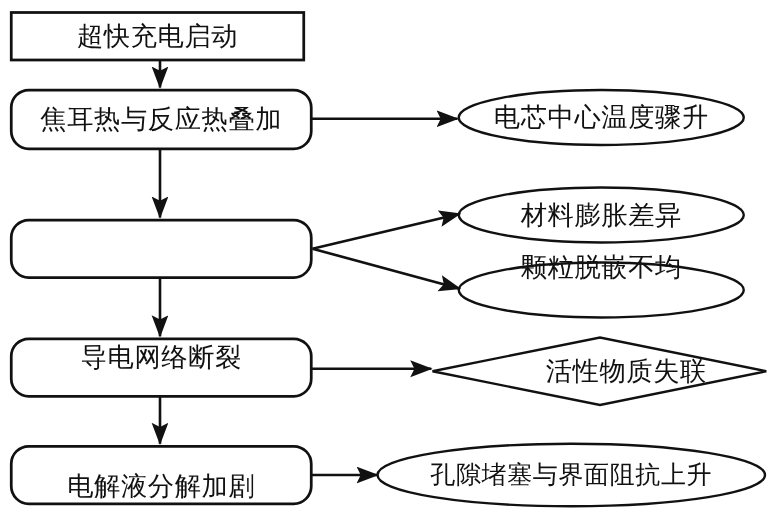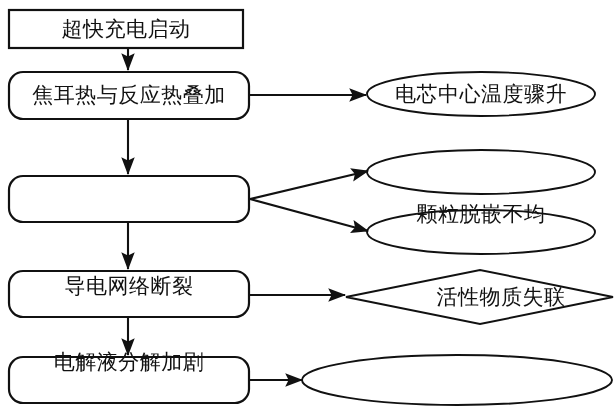--- a/index.html
+++ b/index.html
@@ -108,23 +108,25 @@
     <line class="connector" x1="249" y1="380" x2="302" y2="380" marker-end="url(#arrowhead)"></line>
   </svg>
 
   <div class="node-label" style="left:9px; top:10px; width:234px; height:38px;">超快充电启动</div>
 
   <div class="node-label" style="left:9px; top:72px; width:240px; height:47px;">焦耳热与反应热叠加</div>
 
 
   <div class="node-label" style="left:9px; top:271px; width:240px; height:31px;">导电网络断裂</div>
 
-  <div class="node-label" style="left:9px; top:339px; width:240px; height:46px;">电解液分解加剧</div>
+  <div class="node-label" style="left:9px; top:366px; width:240px; height:46px;">电解液分解加剧</div>
 
   <div class="node-label" style="left:367px; top:72px; width:228px; height:44px;">电芯中心温度骤升</div>
 
+  <div class="node-label" style="left:367px; top:150px; width:228px; height:44px;">材料膨胀差异</div>
 
   <div class="node-label" style="left:367px; top:192px; width:228px; height:44px;">颗粒脱嵌不均</div>
 
   <div class="node-label" style="left:387px; top:274px; width:228px; height:46px;">活性物质失联</div>
 
+  <div class="node-label label-sm" style="left:302px; top:357px; width:310px; height:46px;">孔隙堵塞与界面阻抗上升</div>
 
 </div>
 
 </body></html>

